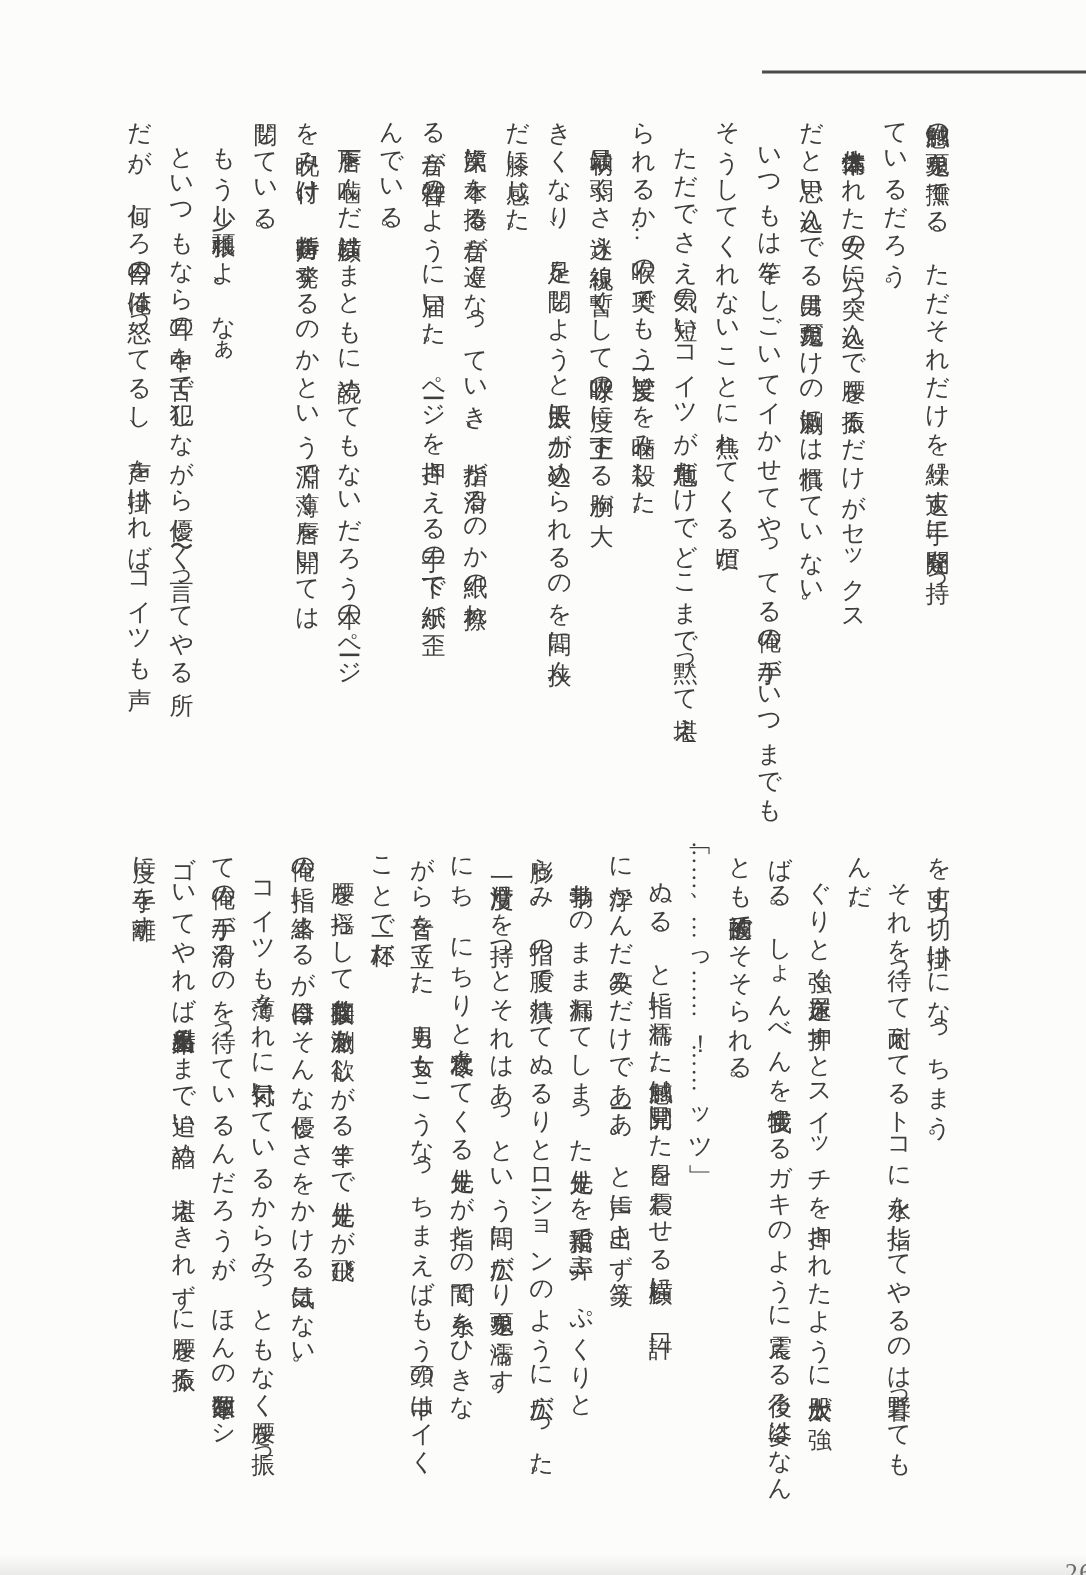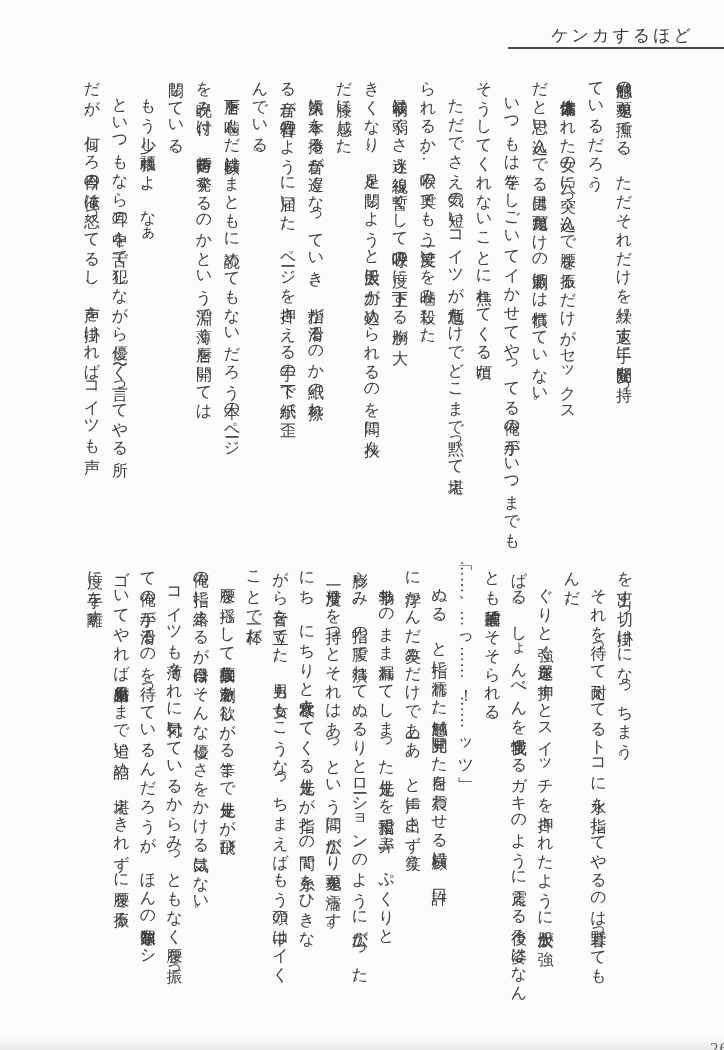--- a/index.html
+++ b/index.html
@@ -81,21 +81,20 @@
     font-size: 17px;
     color: #6b6b69;
     letter-spacing: 1px;
   }
 </style>
 </head>
 <body>
 
 <div class="page">
 
-  <div class="header-title">ケンカするほど</div>
 
   <div class="header-rule"></div>
 
   <div class="vtext top">
       <p class="vcol">感触の鬼頭を撫でる、ただそれだけを繰り返す手に疑問を持っ</p>
       <p class="vcol">ているだろう。</p>
       <p class="vcol indent">大体準備された女の穴に突っ込んで腰を振るだけがセックス</p>
       <p class="vcol">だと思い込んでる男は鬼頭だけの刺激には慣れていない。</p>
       <p class="vcol indent">いつもは竿をしごいてイかせてやってる俺の手がいつまでも</p>
       <p class="vcol">そうしてくれないことに焦れてくる頃だ。</p>

